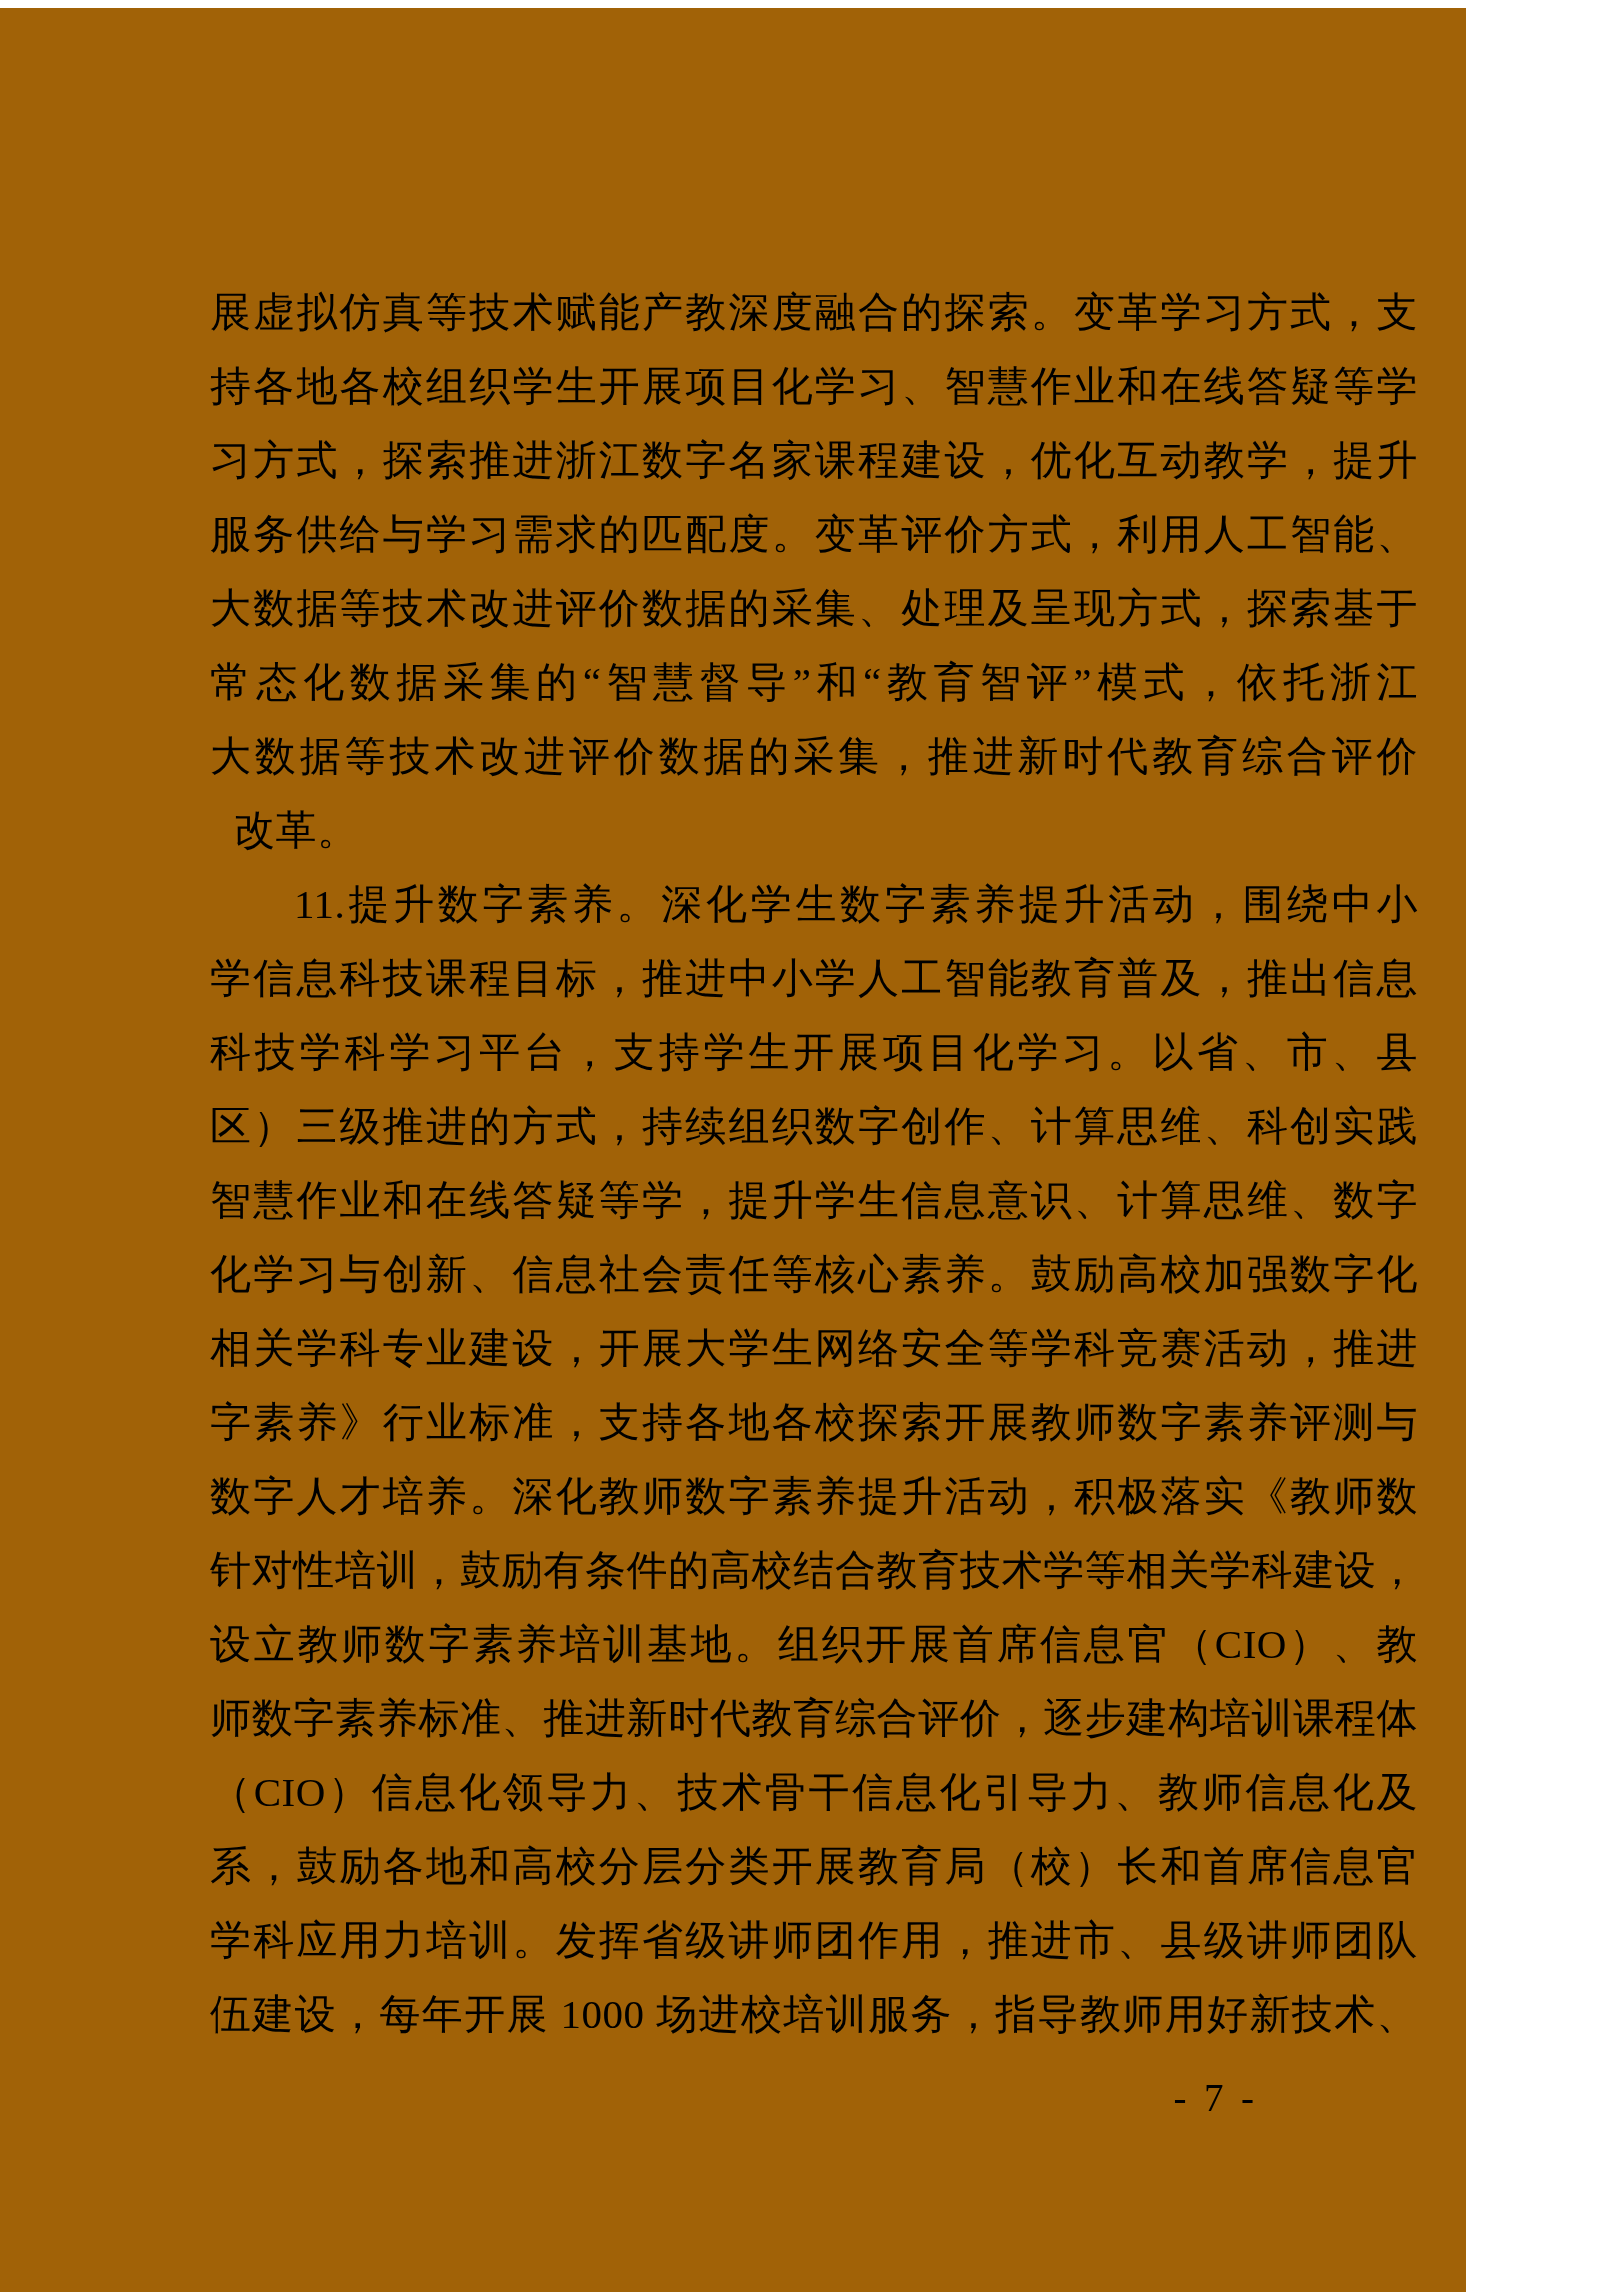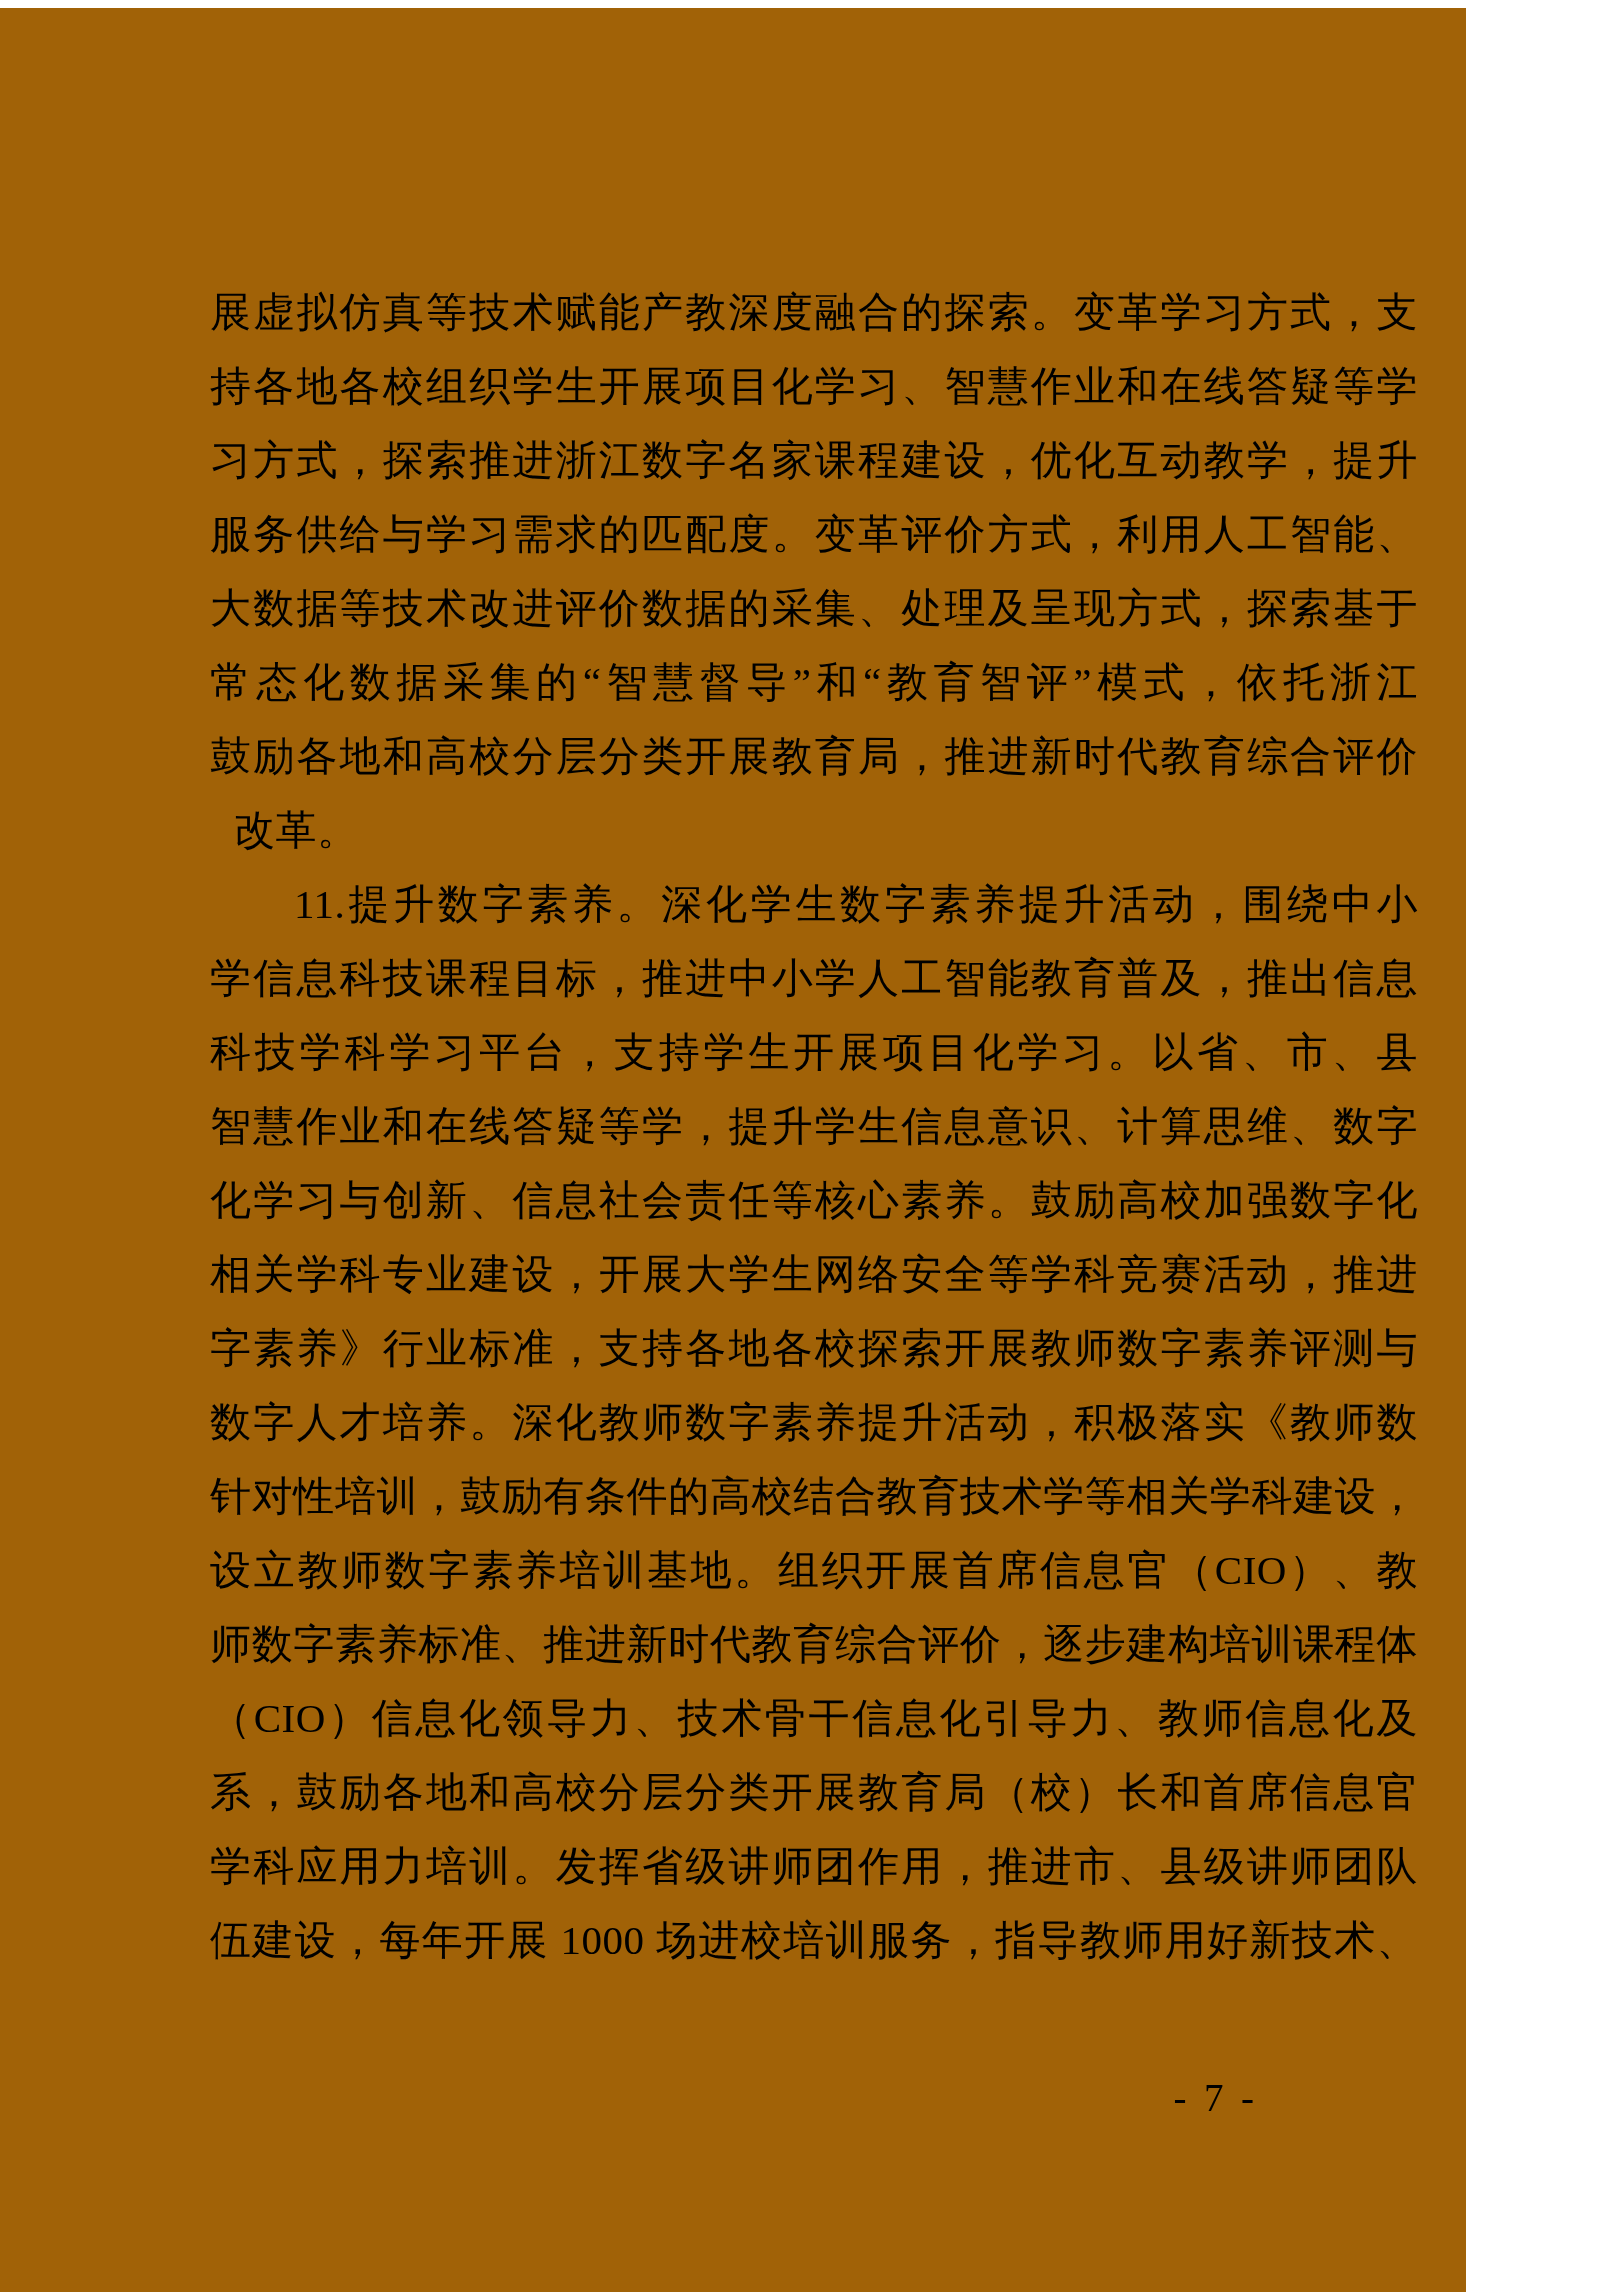--- a/index.html
+++ b/index.html
@@ -57,25 +57,26 @@
 <body>
 
 <div class="page">
   <div class="doc-body">
       <div class="line">展虚拟仿真等技术赋能产教深度融合的探索。变革学习方式，支</div>
       <div class="line">持各地各校组织学生开展项目化学习、智慧作业和在线答疑等学</div>
       <div class="line">习方式，探索推进浙江数字名家课程建设，优化互动教学，提升</div>
       <div class="line">服务供给与学习需求的匹配度。变革评价方式，利用人工智能、</div>
       <div class="line">大数据等技术改进评价数据的采集、处理及呈现方式，探索基于</div>
       <div class="line">常态化数据采集的“智慧督导”和“教育智评”模式，依托浙江</div>
-      <div class="line">鼓励各地和高校分层分类开展教育局，推进新时代教育综合评价</div>
+      <div class="line">大数据等技术改进评价数据的采集，推进新时代教育综合评价</div>
       <div class="line short">改革。</div>
       <div class="line indent">11.提升数字素养。深化学生数字素养提升活动，围绕中小</div>
       <div class="line">学信息科技课程目标，推进中小学人工智能教育普及，推出信息</div>
       <div class="line">科技学科学习平台，支持学生开展项目化学习。以省、市、县（市、</div>
+      <div class="line">区）三级推进的方式，持续组织数字创作、计算思维、科创实践</div>
       <div class="line">智慧作业和在线答疑等学，提升学生信息意识、计算思维、数字</div>
       <div class="line">化学习与创新、信息社会责任等核心素养。鼓励高校加强数字化</div>
       <div class="line">相关学科专业建设，开展大学生网络安全等学科竞赛活动，推进</div>
       <div class="line">字素养》行业标准，支持各地各校探索开展教师数字素养评测与</div>
       <div class="line">数字人才培养。深化教师数字素养提升活动，积极落实《教师数</div>
       <div class="line">针对性培训，鼓励有条件的高校结合教育技术学等相关学科建设，</div>
       <div class="line">设立教师数字素养培训基地。组织开展首席信息官（CIO）、教</div>
       <div class="line">师数字素养标准、推进新时代教育综合评价，逐步建构培训课程体</div>
       <div class="line">（CIO）信息化领导力、技术骨干信息化引导力、教师信息化及</div>
       <div class="line">系，鼓励各地和高校分层分类开展教育局（校）长和首席信息官</div>

